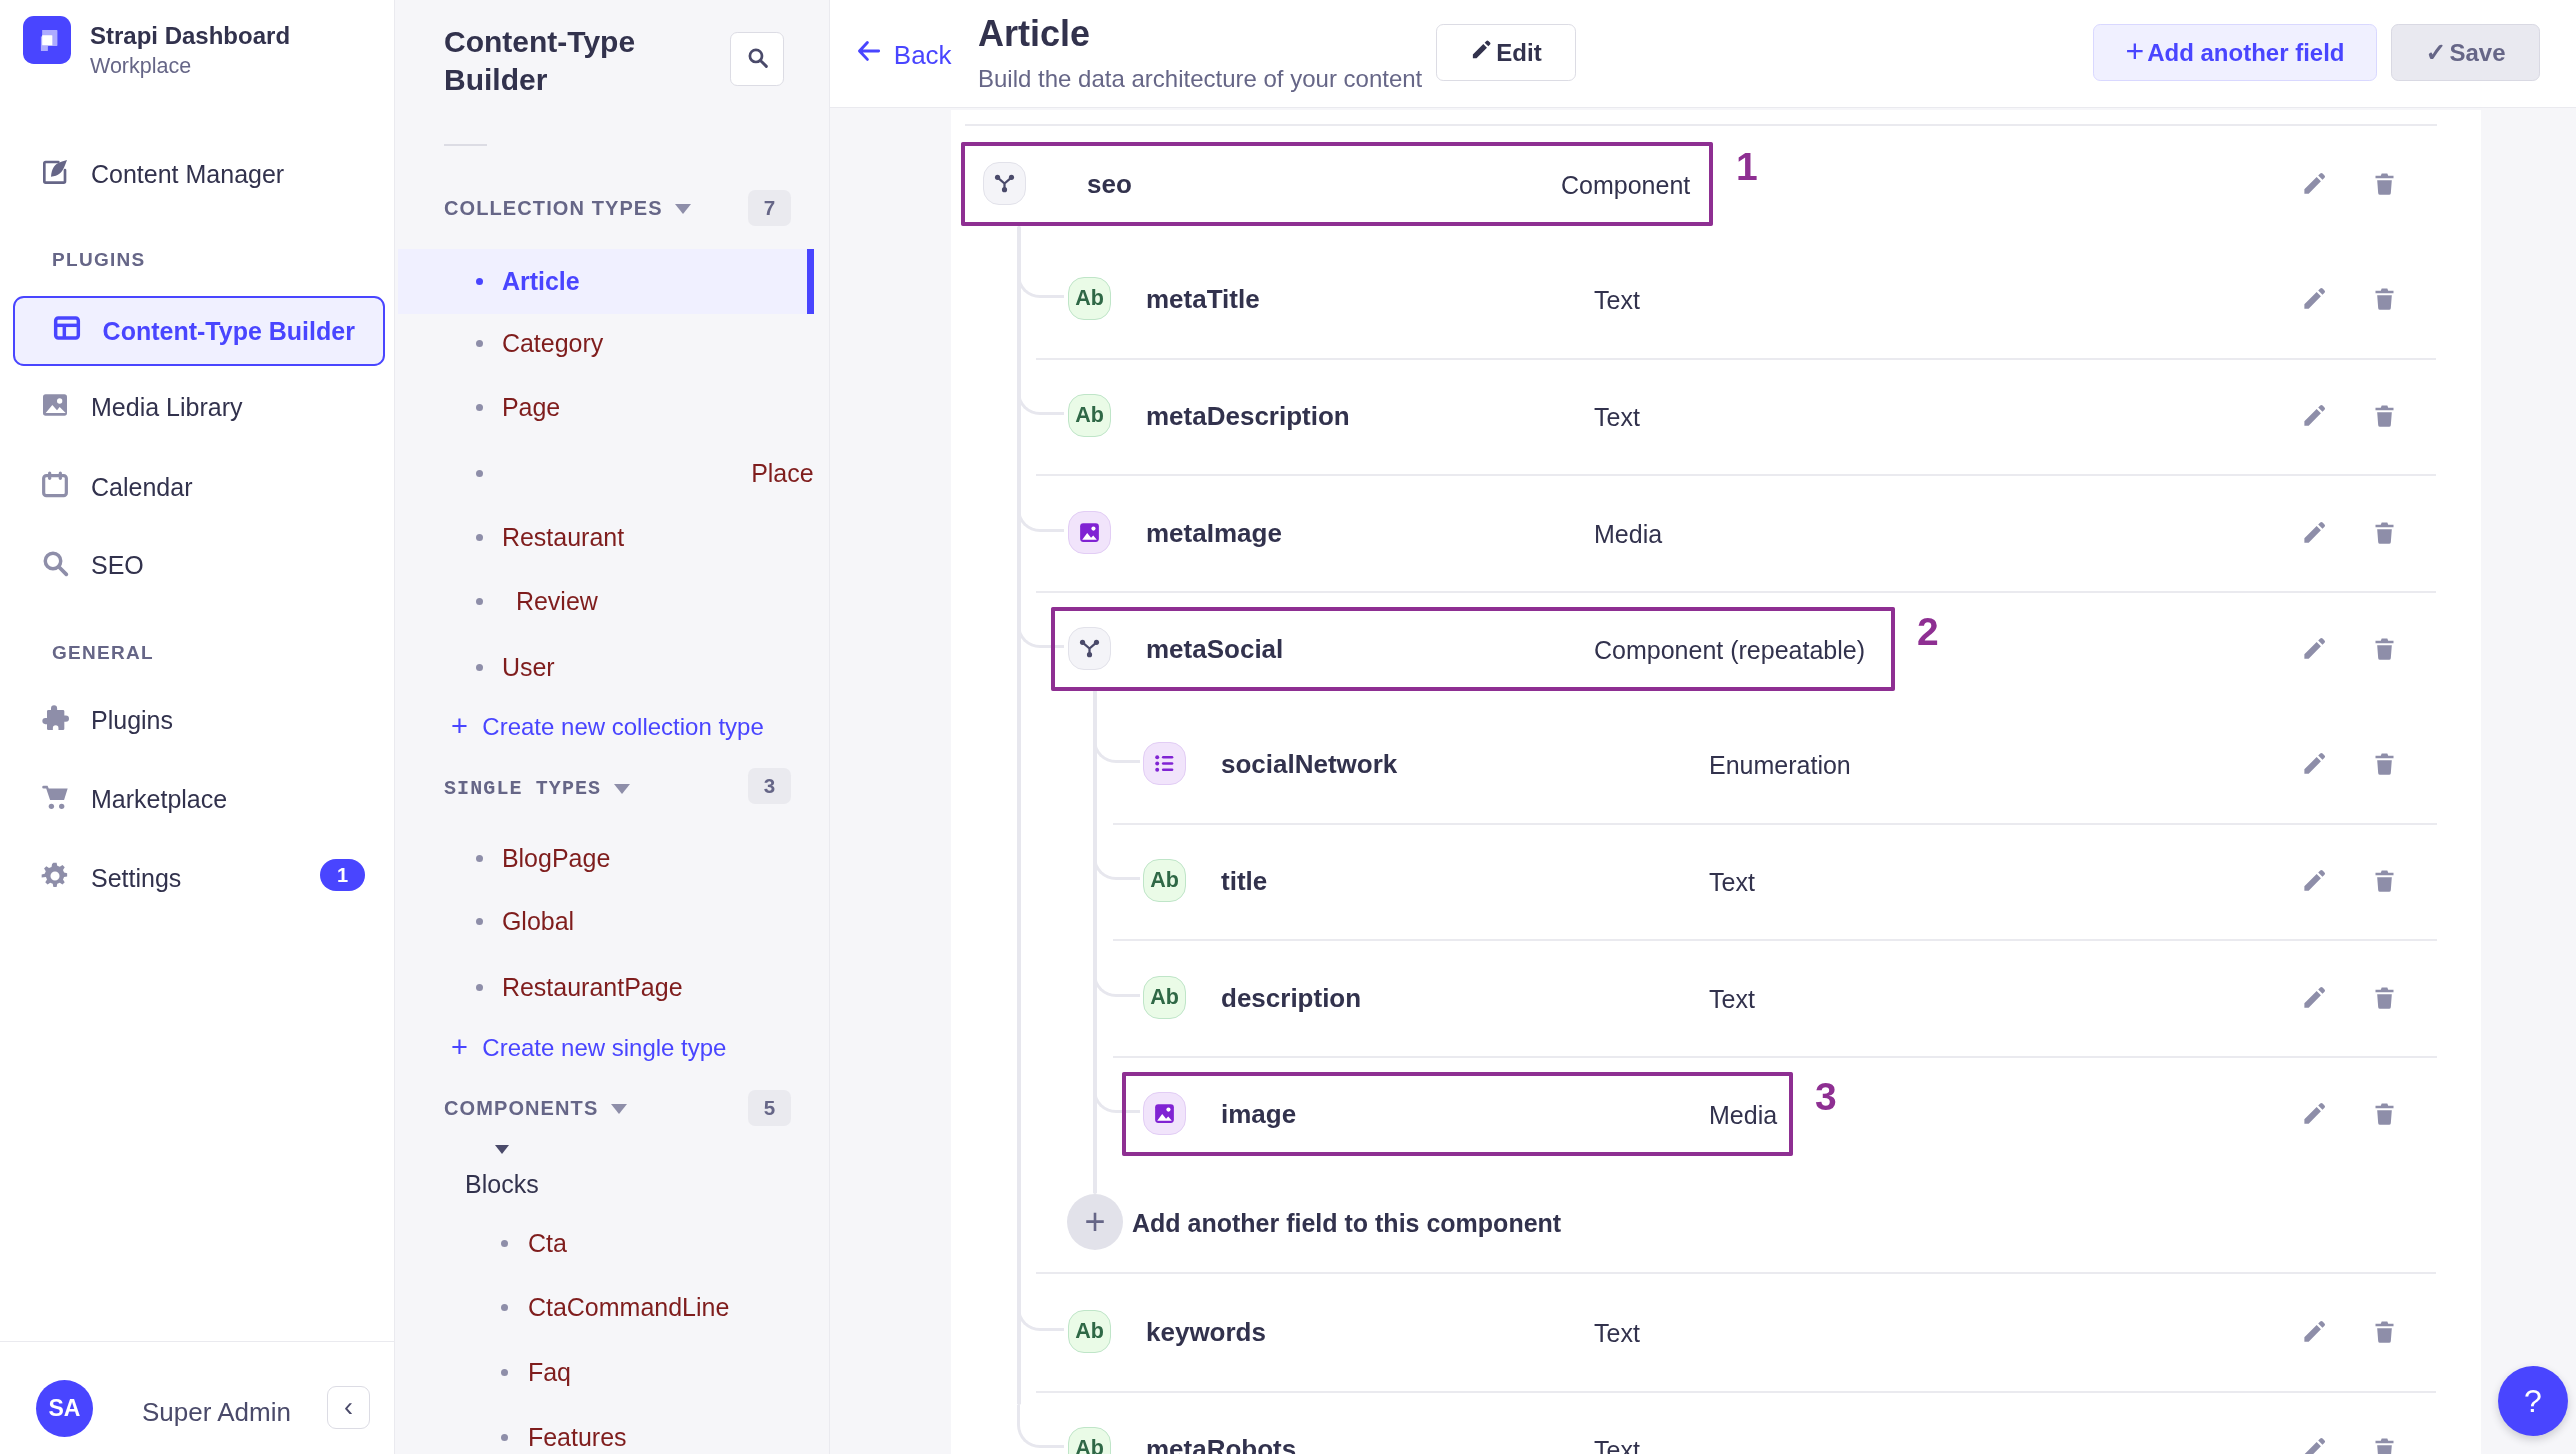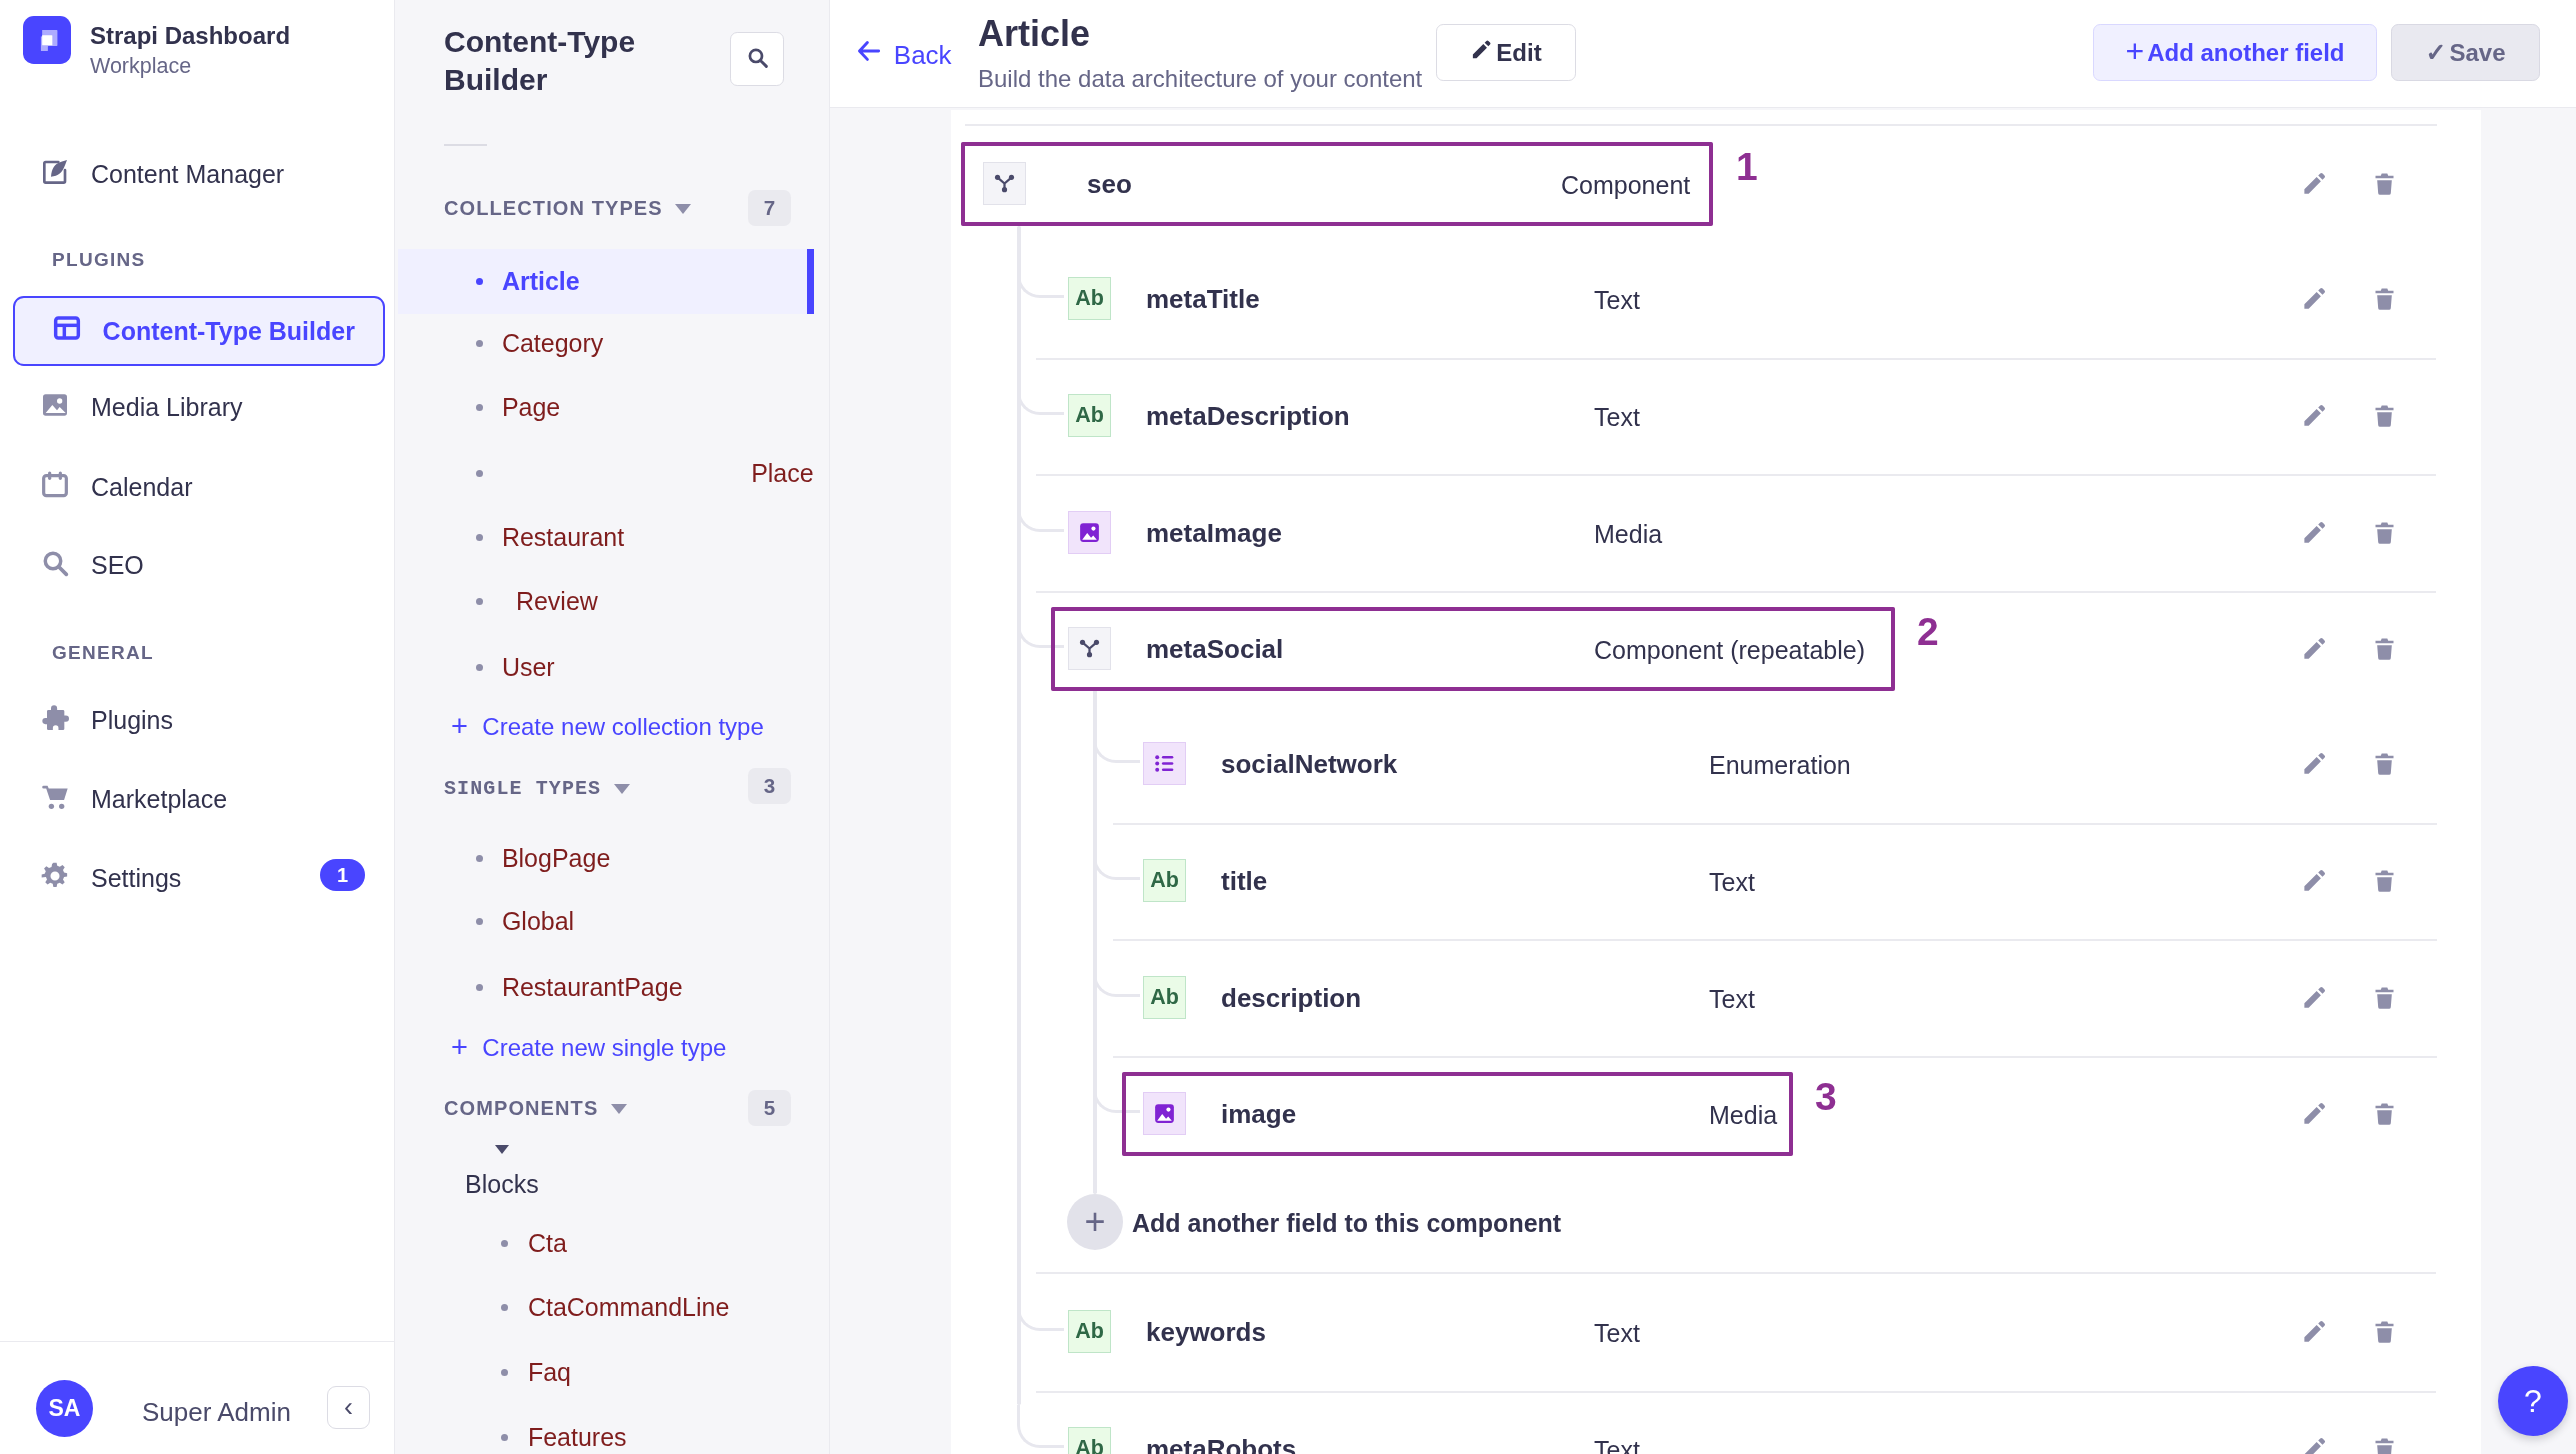--- a/index.html
+++ b/index.html
@@ -51,21 +51,21 @@
   .btn-add .plus-glyph{font-size:32px;font-weight:500;margin-top:-2.7px;}
   .btn-save{left:2391px;top:24px;width:149px;height:57px;background:#e9e9f0;border:0.9px solid #d9d9e3;color:#666687;}
   .check-glyph{font-size:25px;font-weight:bold;}
 
   
   .card{position:absolute;left:951px;top:110px;width:1530px;height:1344px;background:#fff;}
   .hr{position:absolute;height:1.8px;background:#eaeaef;}
   .tline{position:absolute;width:3.6px;background:#e7e7ee;border-radius:1.8px;}
   .elbow{position:absolute;width:47px;height:43px;border-left:3.6px solid #e7e7ee;border-bottom:3.6px solid #e7e7ee;border-bottom-left-radius:23px;box-sizing:border-box;}
   .frow{position:absolute;left:0;width:1530px;height:83px;}
-  .ficon{position:absolute;top:20px;width:43px;height:43px;border-radius:0;box-sizing:border-box;display:flex;align-items:center;justify-content:center;}
+  .ficon{position:absolute;top:20px;width:43px;height:43px;border-radius:16px;box-sizing:border-box;display:flex;align-items:center;justify-content:center;}
   .icon-component{background:#f4f4f8;border:0.9px solid #e2e2ea;}
   .icon-text{background:#eafbe7;border:0.9px solid #bfe5c8;color:#2f6846;font-size:21.5px;font-weight:bold;}
   .icon-media{background:#f1e4fb;border:0.9px solid #e2cdf5;}
   .icon-enum{background:#f1e4fb;border:0.9px solid #e2cdf5;}
   .fname{position:absolute;top:27px;font-size:26px;font-weight:bold;color:#32324d;}
   .ftype{position:absolute;top:29px;font-size:25px;color:#32324d;}
   .lvl0 .ficon{left:32px;} .lvl0 .fname{left:136px;} .lvl0 .ftype{left:610px;}
   .lvl1 .ficon{left:117px;} .lvl1 .fname{left:195px;} .lvl1 .ftype{left:643px;}
   .lvl2 .ficon{left:192px;} .lvl2 .fname{left:270px;} .lvl2 .ftype{left:758px;}
   .rowbtn{position:absolute;top:23px;width:36px;height:36px;background:none;border:none;padding:0;display:flex;align-items:center;justify-content:center;cursor:pointer;}

